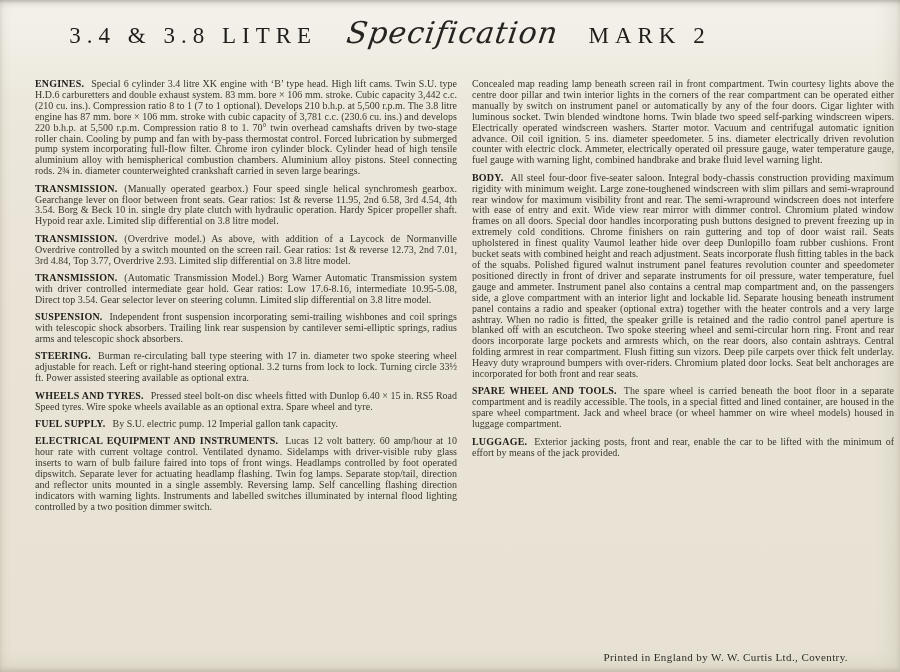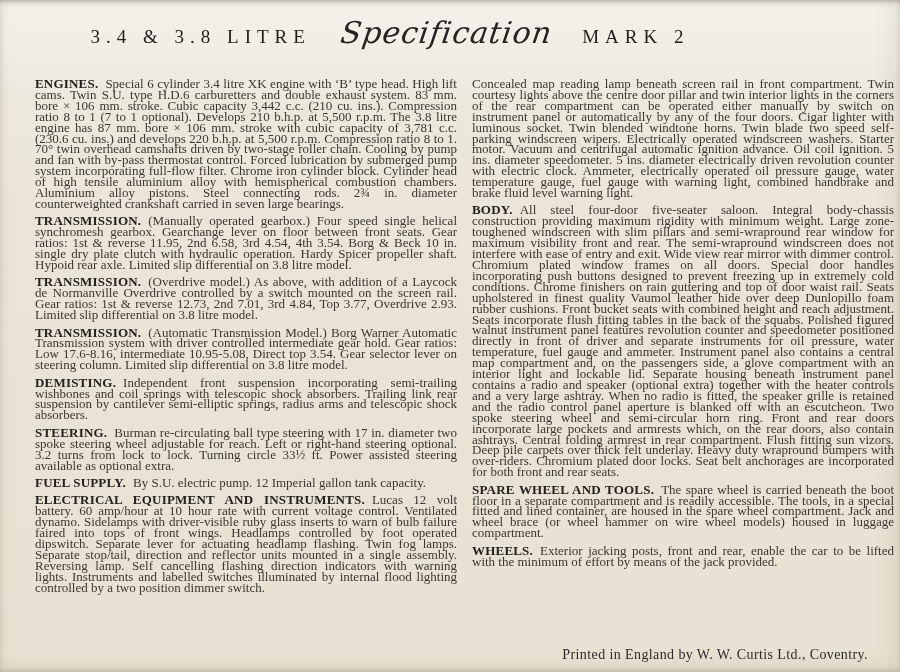--- a/index.html
+++ b/index.html
@@ -17,67 +17,68 @@
     box-shadow: inset -7px -5px 20px rgba(110,100,75,0.12),
                 inset 3px 0 12px rgba(110,100,75,0.05),
                 inset 0 -2px 4px rgba(90,85,70,0.18);
   }
   .header {
     position:absolute; top:15px; left:70px; width:640px;
     display:flex; justify-content:center; align-items:baseline; gap:30px;
     white-space:nowrap;
   }
   .t-litre, .t-mark {
-    font-size:19px; letter-spacing:6px; color:#201e1b; font-weight:400;
+    font-size:23px; letter-spacing:6px; color:#201e1b; font-weight:400;
   }
   .t-spec {
     font-size:30px; font-family:"DejaVu Serif", serif; font-style:italic;
     color:#262420; transform:skewX(-8deg); letter-spacing:1px;
   }
   .col {
     position:absolute; top:79px; width:422px;
-    font-size:13px; line-height:10.9px; text-align:justify;
+    font-size:10px; line-height:10.9px; text-align:justify;
     color:#3a372f;
   }
   .col-left  { left:35px; }
   .col-right { left:472px; }
   .sec { margin-bottom:6.5px; }
   .h {
     font-weight:bold; color:#23211d; padding-right:7px; letter-spacing:0.2px;
   }
   .h:empty { padding-right:0; }
   .footer {
-    position:absolute; right:32px; bottom:9px;
-    font-size:14px; letter-spacing:0.4px; color:#2e2c28;
+    position:absolute; right:52px; bottom:9px;
+    font-size:11px; letter-spacing:0.4px; color:#2e2c28;
   }
 </style>
 </head>
 <body>
 
 <div class="page">
 
   <div class="header">
     <span class="t-litre">3.4 &amp; 3.8 LITRE</span>
     <span class="t-spec">Specification</span>
     <span class="t-mark">MARK 2</span>
   </div>
 
   <div class="col col-left">
     <p class="sec"><span class="h">ENGINES.</span><span>Special 6 cylinder 3.4 litre XK engine with ‘B’ type head.  High lift cams.  Twin S.U. type H.D.6 carburetters and double exhaust system.  83 mm. bore × 106 mm. stroke. Cubic capacity 3,442 c.c. (210 cu. ins.).  Compression ratio 8 to 1 (7 to 1 optional).  Develops 210 b.h.p. at 5,500 r.p.m.  The 3.8 litre engine has 87 mm. bore × 106 mm. stroke with cubic capacity of 3,781 c.c. (230.6 cu. ins.) and develops 220 b.h.p. at 5,500 r.p.m.  Compression ratio 8 to 1.  70° twin overhead camshafts driven by two-stage roller chain.  Cooling by pump and fan with by-pass thermostat control.  Forced lubrication by submerged pump system incorporating full-flow filter.  Chrome iron cylinder block.  Cylinder head of high tensile aluminium alloy with hemispherical combustion chambers.  Aluminium alloy pistons.  Steel connecting rods.  2¾ in. diameter counterweighted crankshaft carried in seven large bearings.</span></p>
     <p class="sec"><span class="h">TRANSMISSION.</span><span>(Manually operated gearbox.)  Four speed single helical synchromesh gearbox.  Gearchange lever on floor between front seats.  Gear ratios: 1st &amp; reverse 11.95, 2nd 6.58, 3rd 4.54, 4th 3.54.  Borg &amp; Beck 10 in. single dry plate clutch with hydraulic operation. Hardy Spicer propeller shaft.  Hypoid rear axle.  Limited slip differential on 3.8 litre model.</span></p>
     <p class="sec"><span class="h">TRANSMISSION.</span><span>(Overdrive model.) As above, with addition of a Laycock de Normanville Overdrive controlled by a switch mounted on the screen rail.  Gear ratios: 1st &amp; reverse 12.73, 2nd 7.01, 3rd 4.84, Top 3.77, Overdrive 2.93.  Limited slip differential on 3.8 litre model.</span></p>
     <p class="sec"><span class="h">TRANSMISSION.</span><span>(Automatic Transmission Model.)  Borg Warner Automatic Transmission system with driver controlled intermediate gear hold.  Gear ratios: Low 17.6-8.16, intermediate 10.95-5.08, Direct top 3.54.  Gear selector lever on steering column.  Limited slip differential on 3.8 litre model.</span></p>
-    <p class="sec"><span class="h">DEMISTING.</span><span>Independent front suspension incorporating semi-trailing wishbones and coil springs with telescopic shock absorbers.  Trailing link rear suspension by cantilever semi-elliptic springs, radius arms and telescopic shock absorbers.</span></p>
+    <p class="sec"><span class="h">SUSPENSION.</span><span>Independent front suspension incorporating semi-trailing wishbones and coil springs with telescopic shock absorbers.  Trailing link rear suspension by cantilever semi-elliptic springs, radius arms and telescopic shock absorbers.</span></p>
     <p class="sec"><span class="h">STEERING.</span><span>Burman re-circulating ball type steering with 17 in. diameter two spoke steering wheel adjustable for reach.  Left or right-hand steering optional.  3.2 turns from lock to lock.  Turning circle 33½ ft.  Power assisted steering available as optional extra.</span></p>
+    <p class="sec"><span class="h">WHEELS AND TYRES.</span><span>Pressed steel bolt-on disc wheels fitted with Dunlop 6.40 × 15 in. RS5 Road Speed tyres.  Wire spoke wheels available as an optional extra.  Spare wheel and tyre.</span></p>
     <p class="sec"><span class="h">FUEL SUPPLY.</span><span>By S.U. electric pump.   12 Imperial gallon tank capacity.</span></p>
     <p class="sec"><span class="h">ELECTRICAL EQUIPMENT AND INSTRUMENTS.</span><span>Lucas 12 volt battery.  60 amp/hour at 10 hour rate with current voltage control.  Ventilated dynamo.  Sidelamps with driver-visible ruby glass inserts to warn of bulb failure faired into tops of front wings. Headlamps controlled by foot operated dipswitch.  Separate lever for actuating headlamp flashing.  Twin fog lamps.  Separate stop/tail, direction and reflector units mounted in a single assembly. Reversing lamp.  Self cancelling flashing direction indicators with warning lights.  Instruments and labelled switches illuminated by internal flood lighting controlled by a two position dimmer switch.</span></p>
   </div>
 
   <div class="col col-right">
     <p class="sec"><span class="h"></span><span>Concealed map reading lamp beneath screen rail in front compartment.  Twin courtesy lights above the centre door pillar and twin interior lights in the corners of the rear compartment can be operated either manually by switch on instrument panel or automatically by any of the four doors.  Cigar lighter with luminous socket.  Twin blended windtone horns.  Twin blade two speed self-parking windscreen wipers.  Electrically operated windscreen washers.  Starter motor.  Vacuum and centrifugal automatic ignition advance.  Oil coil ignition.  5 ins. diameter speedometer.  5 ins. diameter electrically driven revolution counter with electric clock. Ammeter, electrically operated oil pressure gauge, water temperature gauge, fuel gauge with warning light, combined handbrake and brake fluid level warning light.</span></p>
     <p class="sec"><span class="h">BODY.</span><span>All steel four-door five-seater saloon.  Integral body-chassis construction providing maximum rigidity with minimum weight.  Large zone-toughened windscreen with slim pillars and semi-wrapround rear window for maximum visibility front and rear.   The semi-wrapround windscreen does not interfere with ease of entry and exit.  Wide view rear mirror with dimmer control.  Chromium plated window frames on all doors.  Special door handles incorporating push buttons designed to prevent freezing up in extremely cold conditions.  Chrome finishers on rain guttering and top of door waist rail.  Seats upholstered in finest quality Vaumol leather hide over deep Dunlopillo foam rubber cushions.  Front bucket seats with combined height and reach adjustment.  Seats incorporate flush fitting tables in the back of the squabs. Polished figured walnut instrument panel features revolution counter and speedometer positioned directly in front of driver and separate instruments for oil pressure, water temperature, fuel gauge and ammeter.  Instrument panel also contains a central map compartment and, on the passengers side, a glove compartment with an interior light and lockable lid.  Separate housing beneath instrument panel contains a radio and speaker (optional extra) together with the heater controls and a very large ashtray.  When no radio is fitted, the speaker grille is retained and the radio control panel aperture is blanked off with an escutcheon.  Two spoke steering wheel and semi-circular horn ring.  Front and rear doors incorporate large pockets and armrests which, on the rear doors, also contain ashtrays.  Central folding armrest in rear compartment. Flush fitting sun vizors.  Deep pile carpets over thick felt underlay.  Heavy duty wrapround bumpers with over-riders.  Chromium plated door locks.  Seat belt anchorages are incorporated for both front and rear seats.</span></p>
     <p class="sec"><span class="h">SPARE WHEEL AND TOOLS.</span><span>The spare wheel is carried beneath the boot floor in a separate compartment and is readily accessible.  The tools, in a special fitted and lined container, are housed in the spare wheel compartment.  Jack and wheel brace (or wheel hammer on wire wheel models) housed in luggage compartment.</span></p>
-    <p class="sec"><span class="h">WHEELS.</span><span>Exterior jacking posts, front and rear, enable the car to be lifted with the minimum of effort by means of the jack provided.</span></p>
+    <p class="sec"><span class="h">LUGGAGE.</span><span>Exterior jacking posts, front and rear, enable the car to be lifted with the minimum of effort by means of the jack provided.</span></p>
   </div>
 
   <div class="footer">Printed in England by W. W. Curtis Ltd., Coventry.</div>
 
 </div>
 
 </body></html>

